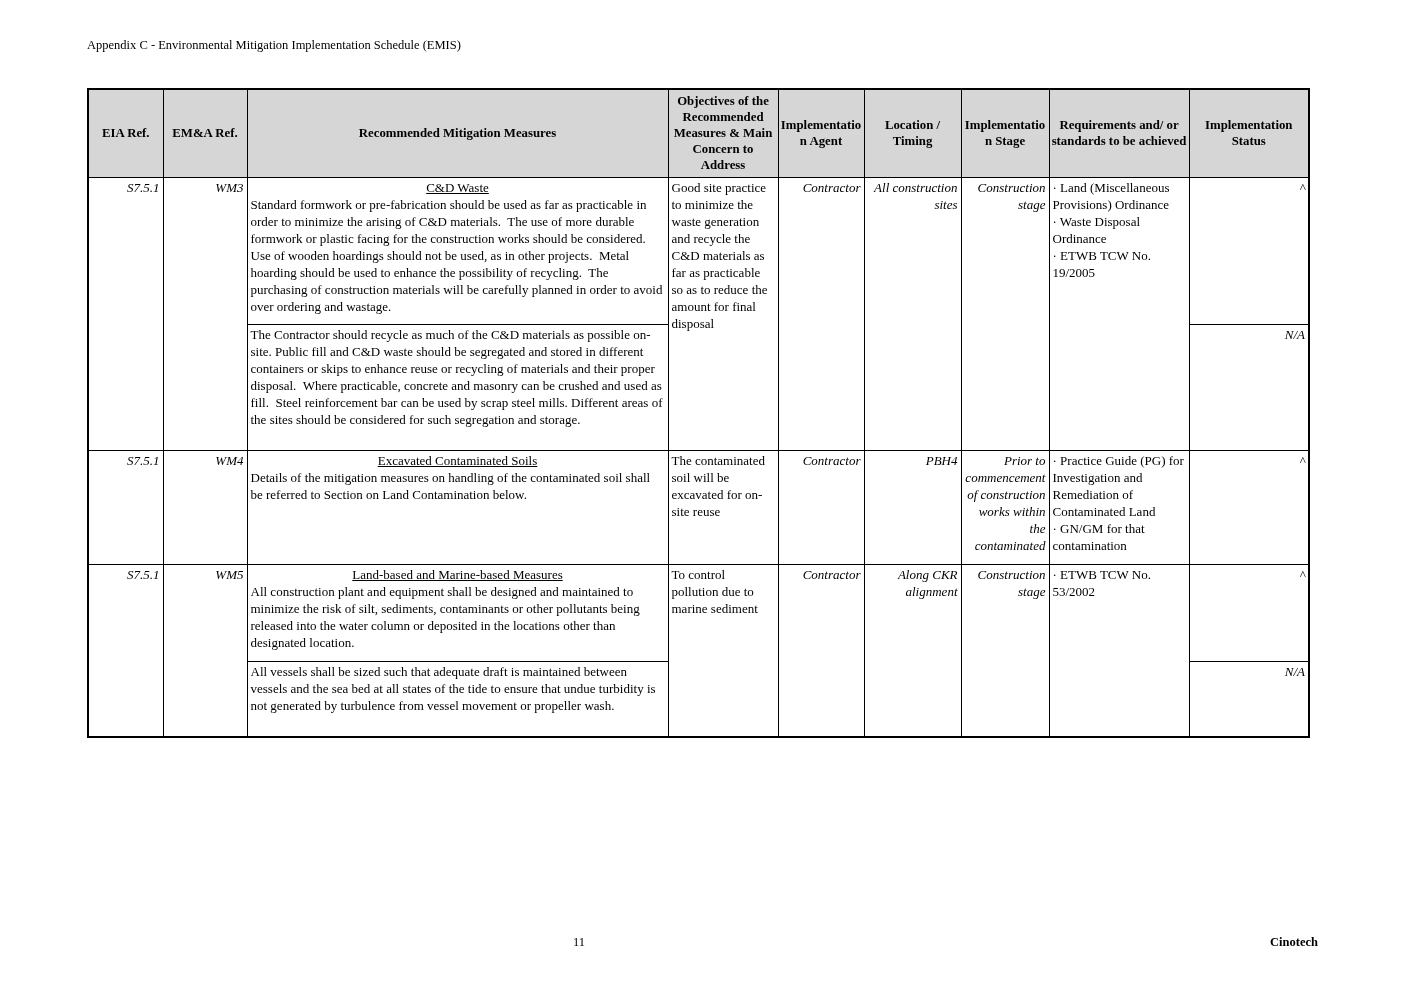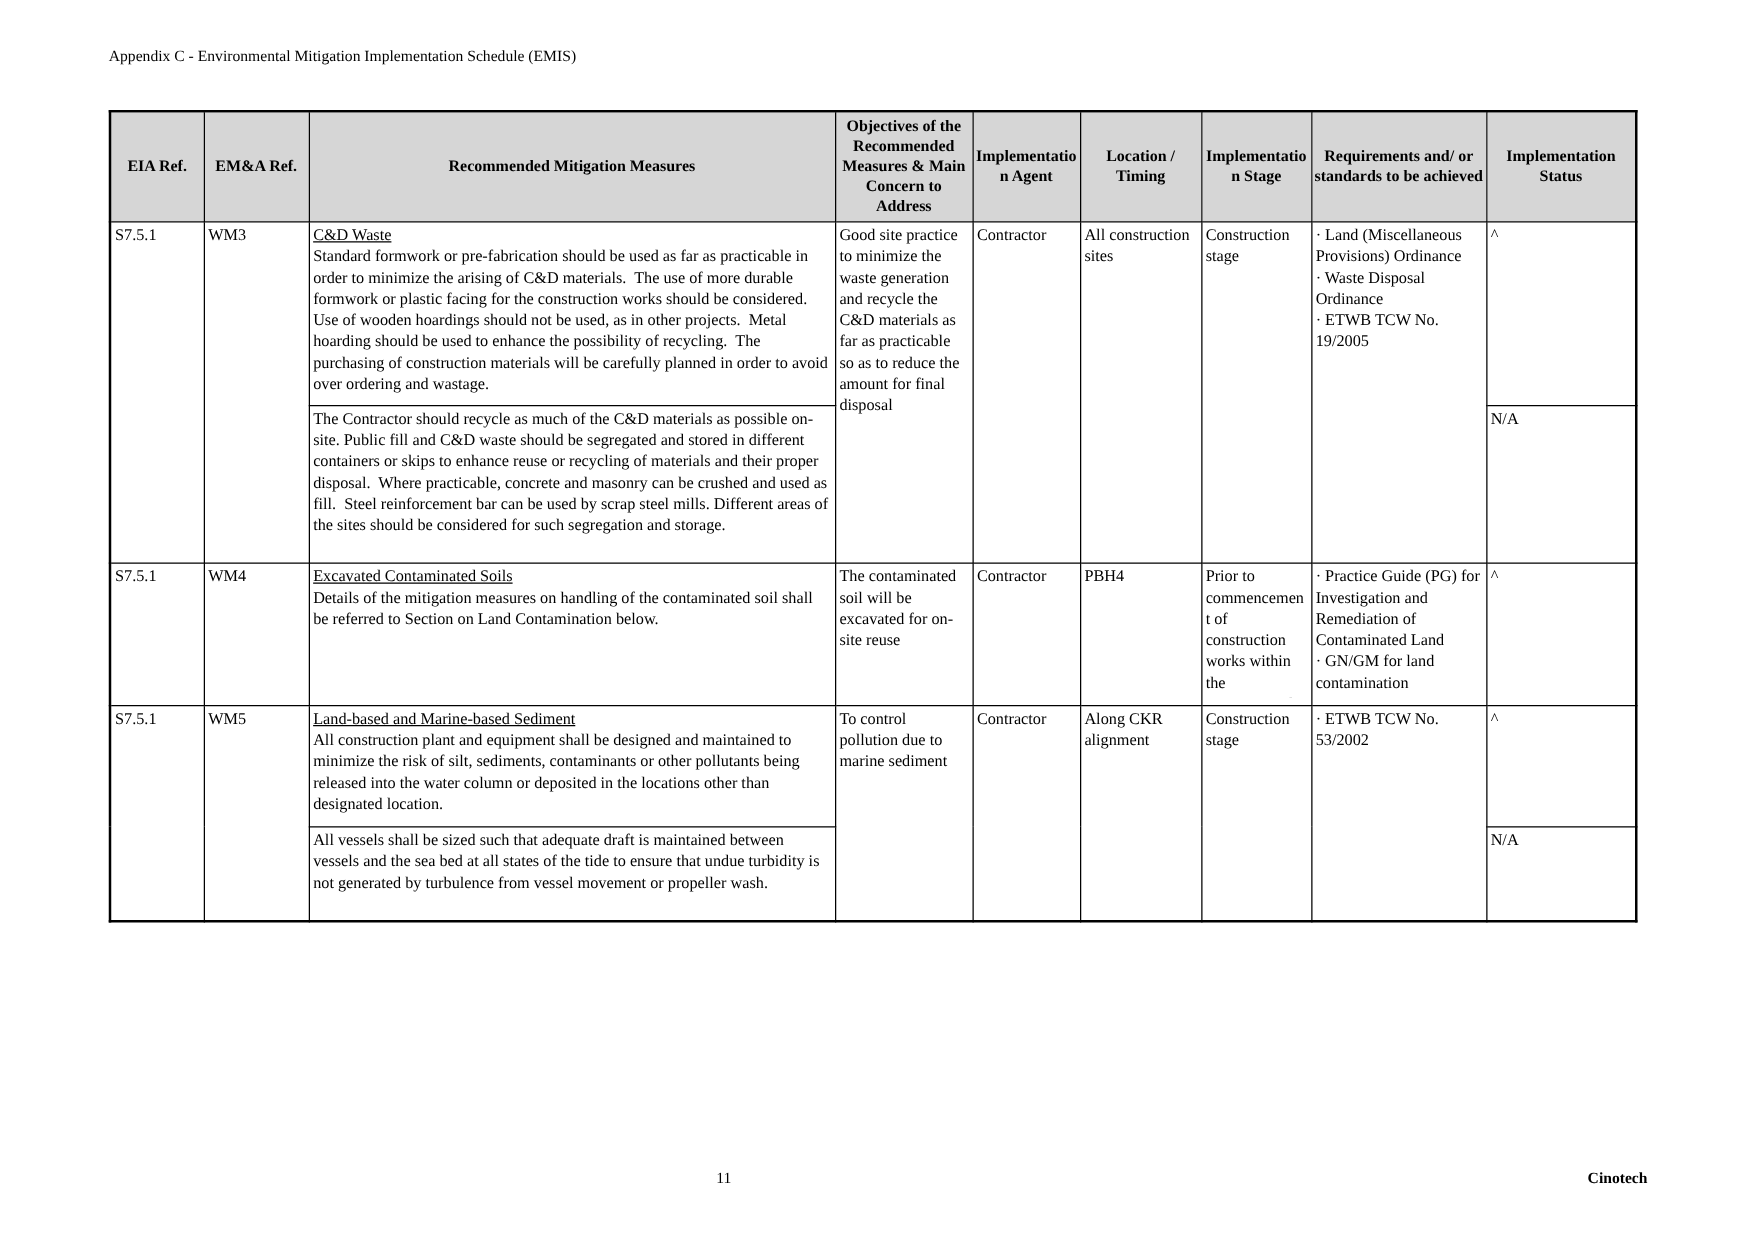--- a/index.html
+++ b/index.html
@@ -33,23 +33,23 @@
   table.emis thead th {
     background: #d6d6d6;
     vertical-align: middle;
     text-align: center;
     font-weight: bold;
     font-size: 12.8px;
     line-height: 16px;
     padding: 2px 2px;
     margin-top: 44px;
   }
-  .c { text-align: left; }
+  .c { text-align: right; font-style: italic; }
   .txt { white-space: pre-wrap; }
-  .m-title { text-decoration: underline; }
+  .m-title { text-decoration: underline; text-align: center; }
   tr.h-head  { height: 88px; }
   tr.h-wm3a  { height: 147px; }
   tr.h-wm3b  { height: 126px; }
   tr.h-wm4   { height: 114px; }
   tr.h-wm5a  { height: 97px; }
   tr.h-wm5b  { height: 76px; }
   .clip-stage { max-height: 106px; overflow: hidden; }
   .footer-pageno {
     position: absolute; top: 935px; left: 0; width: 1158px;
     text-align: center; font-size: 12.5px;
@@ -130,30 +130,30 @@
       <td>
         <div class="txt">The contaminated soil will be excavated for on-site reuse</div>
       </td>
       <td class="c">Contractor</td>
       <td class="c">PBH4</td>
       <td class="c">
         <div class="clip-stage">Prior to commencement of construction works within the contaminated</div>
       </td>
       <td>
         <div>· Practice Guide (PG) for Investigation and Remediation of Contaminated Land</div>
-        <div>· GN/GM for land contamination</div>
+        <div>· GN/GM for that contamination</div>
       </td>
       <td class="c">^</td>
     </tr>
 
     <tr class="h-wm5a">
       <td class="c" rowspan="2">S7.5.1</td>
       <td class="c" rowspan="2">WM5</td>
       <td>
-        <div class="m-title">Land-based and Marine-based Sediment</div>
+        <div class="m-title">Land-based and Marine-based Measures</div>
         <div class="txt">All construction plant and equipment shall be designed and maintained to minimize the risk of silt, sediments, contaminants or other pollutants being released into the water column or deposited in the locations other than designated location.</div>
       </td>
       <td rowspan="2">
         <div class="txt">To control pollution due to marine sediment</div>
       </td>
       <td class="c" rowspan="2">Contractor</td>
       <td class="c" rowspan="2">Along CKR alignment</td>
       <td class="c" rowspan="2">Construction stage</td>
       <td rowspan="2">
         <div>· ETWB TCW No. 53/2002</div>

